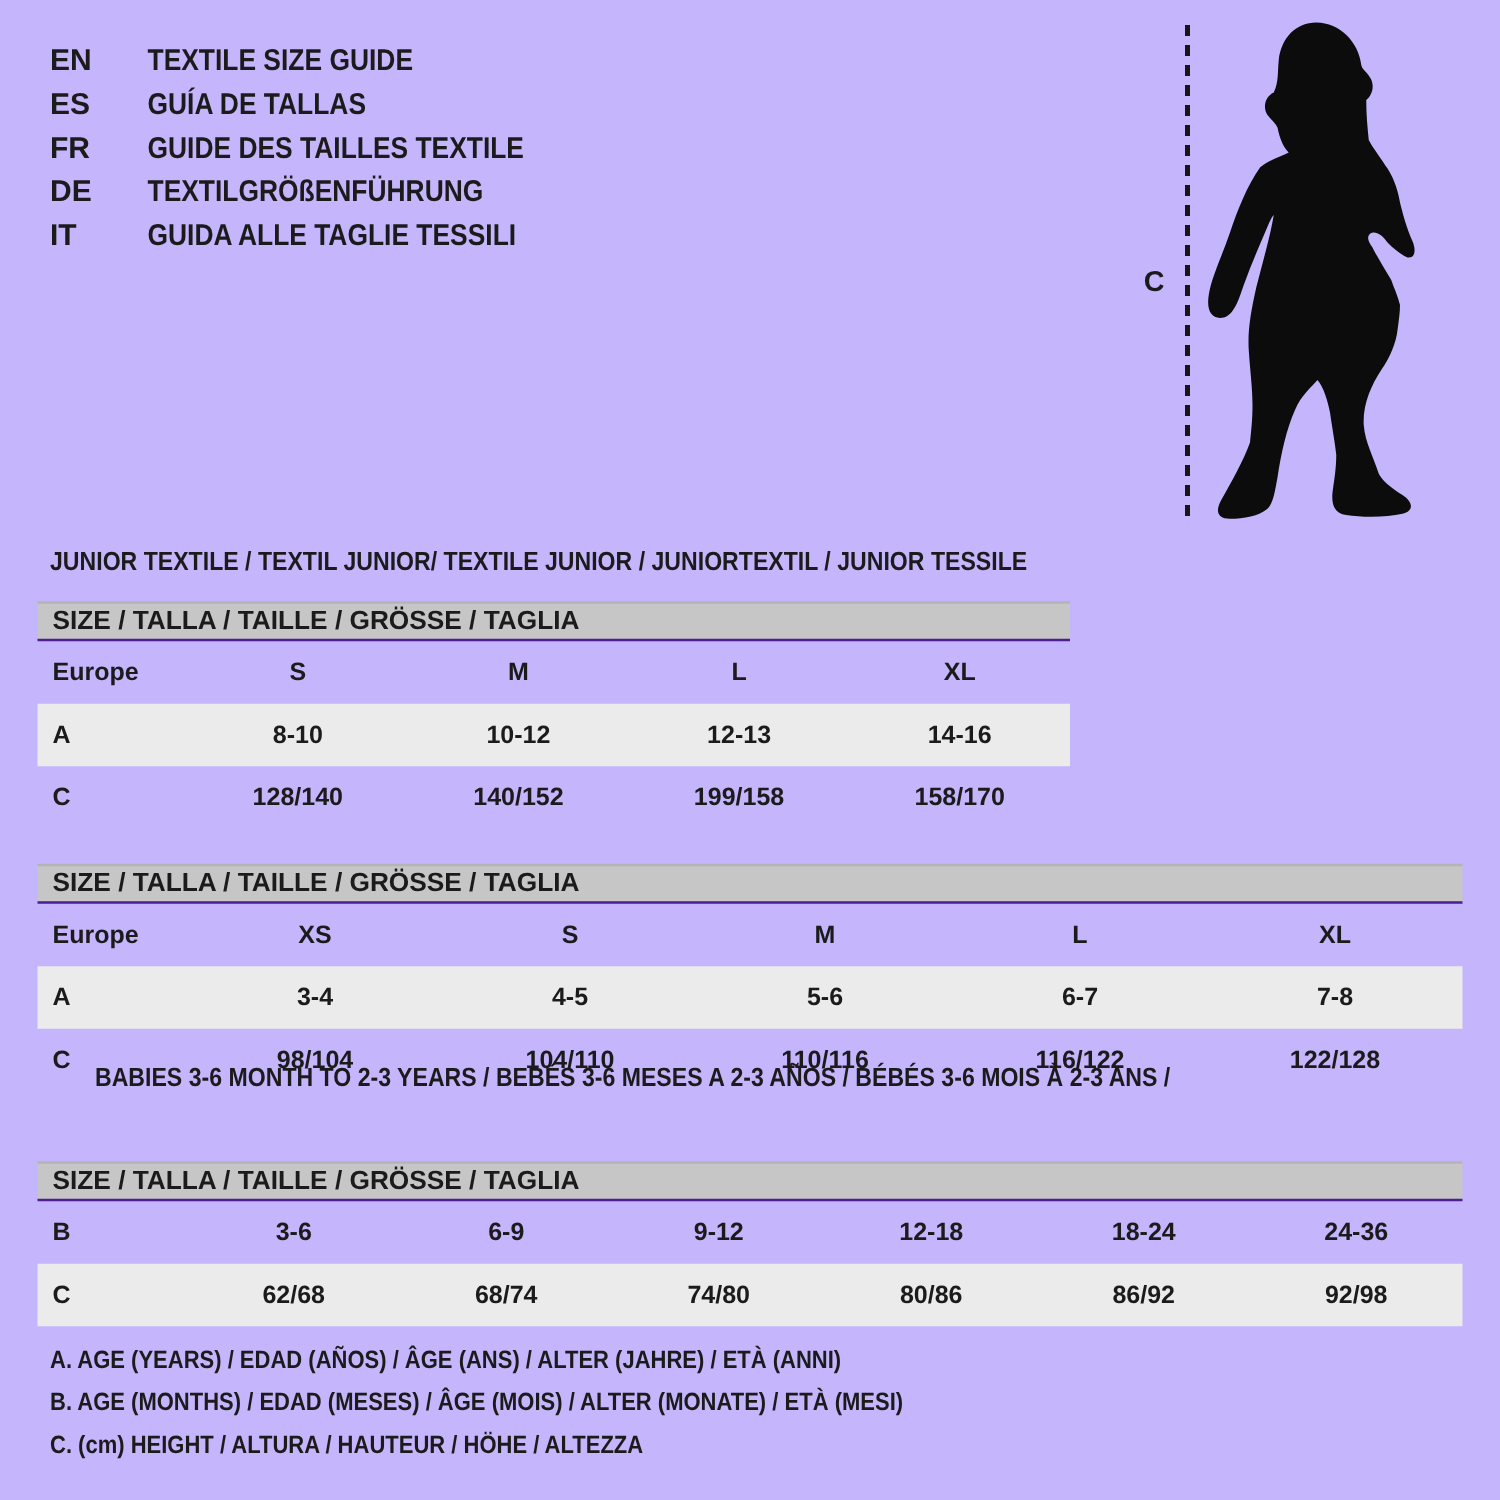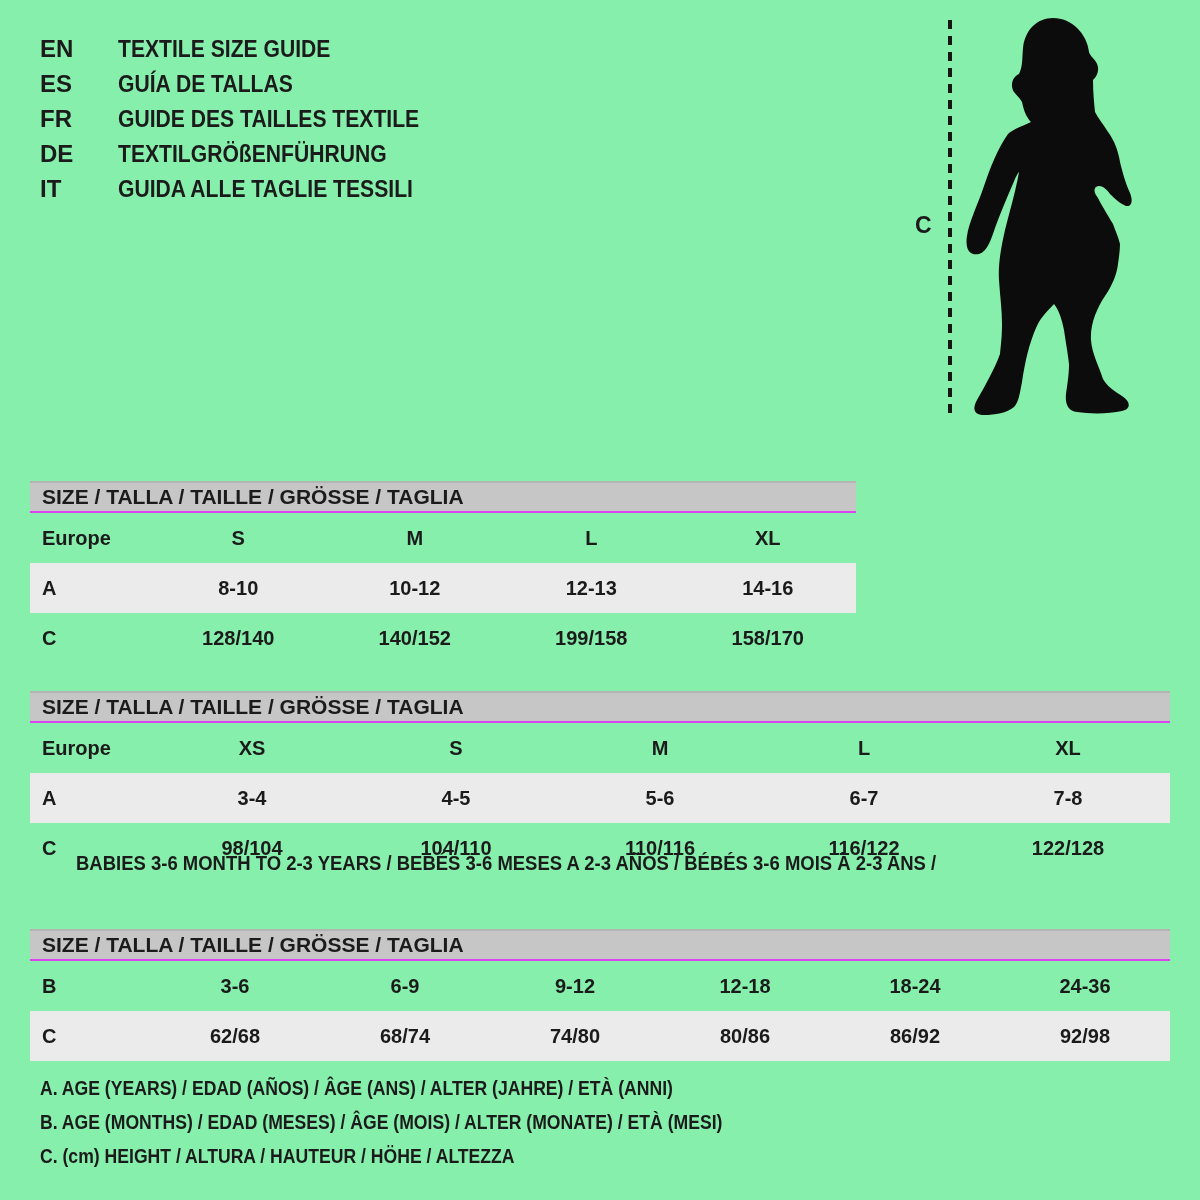--- a/index.html
+++ b/index.html
@@ -1,17 +1,17 @@
 <!DOCTYPE html>
 <html><head>
 <meta charset="utf-8">
 <style>
   html,body{margin:0;padding:0;background:#ffffff;}
   .canvas{
-    position:relative;width:1200px;height:1200px;background:#86efac;
+    position:relative;width:1200px;height:1200px;background:#c4b5fd;
     font-family:"Liberation Sans",sans-serif;color:#1b1b1b;overflow:hidden;
     font-weight:700;
   }
   .cond{display:inline-block;transform:scaleX(.88);transform-origin:0 50%;white-space:nowrap;}
 
   
   .lang-block{position:absolute;left:40px;top:31px;font-size:24px;line-height:35px;}
   .lang-row{display:flex;}
   .lang-code{width:78px;}
 
@@ -26,21 +26,21 @@
   .h-junior{top:438px;}
   .h-children{top:644px;}
   .h-babies{top:845px;line-height:36px;margin-left:36px;}
   .subsz{font-size:13px;vertical-align:-4px;}
 
   
   .stable{position:absolute;left:30px;}
   .t-junior{top:481px;width:826px;}
   .t-children{top:691px;width:1140px;}
   .t-babies{top:929px;width:1140px;}
-  .band{height:32px;background:#c6c6c6;border-top:2px solid #b4b4b4;border-bottom:2px solid #d946ef;
+  .band{height:32px;background:#c6c6c6;border-top:2px solid #b4b4b4;border-bottom:2px solid #4c1d95;
     display:flex;align-items:center;padding-left:12px;box-sizing:border-box;font-size:21px;}
   .trow{display:flex;height:50px;align-items:center;font-size:20px;}
   .trow.alt{background:#ebebeb;}
   .tlabel{width:120px;padding-left:12px;box-sizing:border-box;}
   .tcell{flex:1;text-align:center;}
 
   
   .legend{position:absolute;left:40px;top:1071px;font-size:20px;line-height:34px;}
 </style>
 </head>
@@ -118,20 +118,23 @@
       C168 168 165 156 163 148
       C161 136 157 126 151 118
       C146 110 141 104 138 98
       C137 88 136 78 136 66
       C141 62 143 54 139 48
       C136 43 133 42 132 38
       C130 20 115 4 96 4
       Z"></path>
   </svg>
 
+  <div class="sec-heading h-junior">
+    <span class="cond">JUNIOR TEXTILE / TEXTIL JUNIOR/ TEXTILE JUNIOR / JUNIORTEXTIL / JUNIOR TESSILE</span>
+  </div>
   <div class="stable t-junior">
     <div class="band">
       <span>SIZE / TALLA / TAILLE / GRÖSSE / TAGLIA</span>
     </div>
     <div class="trow">
       <span class="tlabel">Europe</span>
       <span class="tcell">S</span>
       <span class="tcell">M</span>
       <span class="tcell">L</span>
       <span class="tcell">XL</span>

